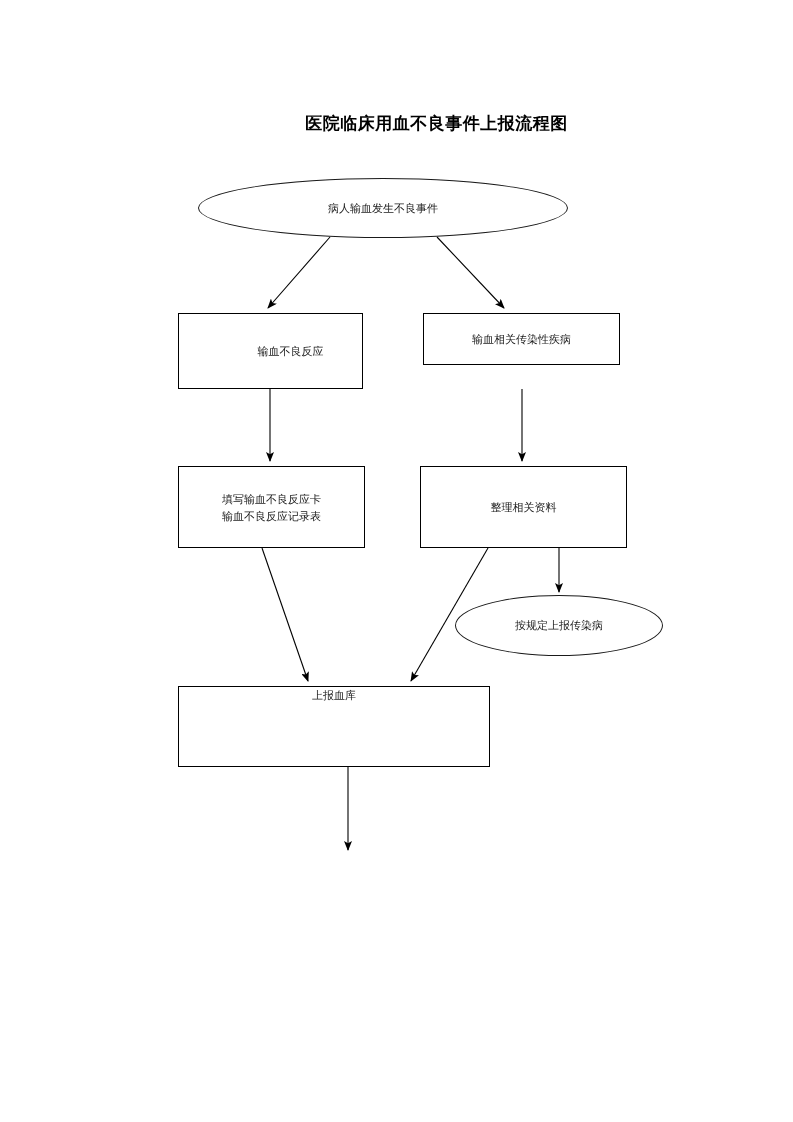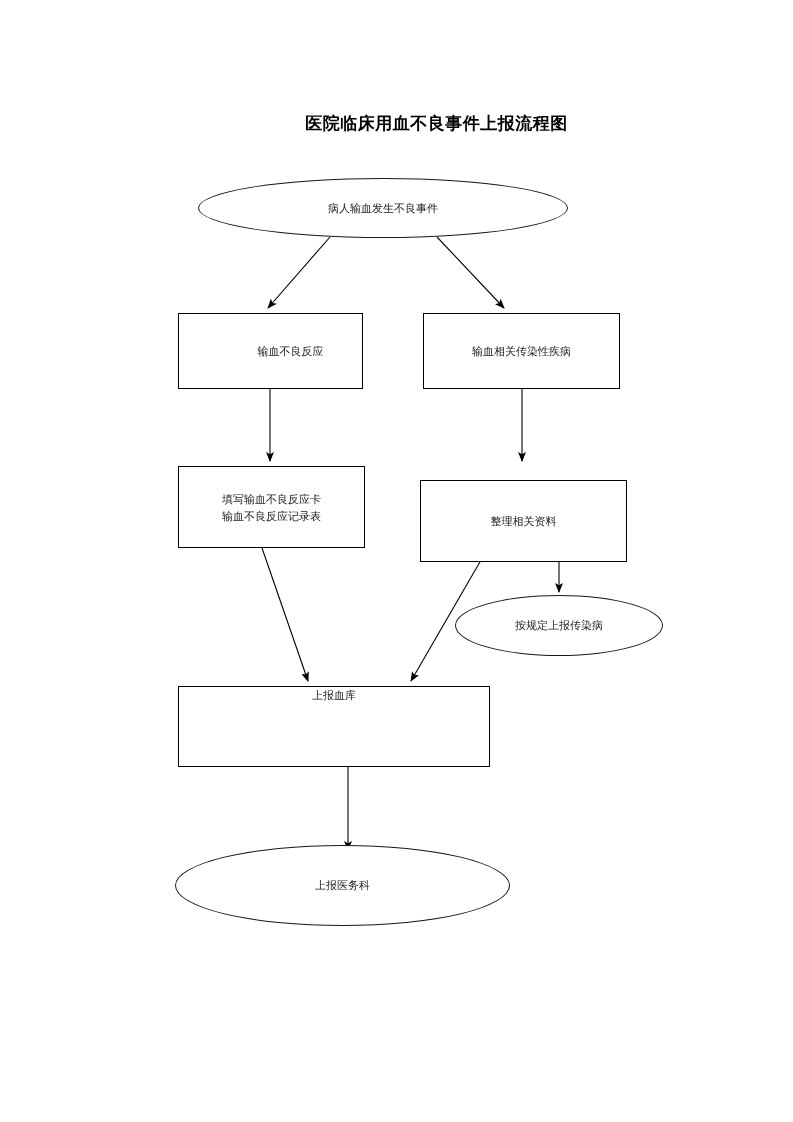--- a/index.html
+++ b/index.html
@@ -95,38 +95,35 @@
   </svg>
 
   <div class="node ellipse" style="left:198px; top:178px; width:370px; height:60px;">
     <span class="label">病人输血发生不良事件</span>
   </div>
 
   <div class="node box" style="left:178px; top:313px; width:185px; height:76px;padding-left:40px;">
     <span class="label">输血不良反应</span>
   </div>
 
-  <div class="node box" style="left:423px; top:313px; width:197px; height:76px;">
+  <div class="node box" style="left:423px; top:313px; width:197px; height:52px;">
     <span class="label">输血相关传染性疾病</span>
   </div>
 
   <div class="node box" style="left:178px; top:466px; width:187px; height:82px; align-items:flex-start; padding-top:24px;">
     <span class="label">填写输血不良反应卡
 输血不良反应记录表</span>
   </div>
 
-  <div class="node box" style="left:420px; top:480px; width:207px; height:82px;">
+  <div class="node box" style="left:420px; top:466px; width:207px; height:82px;">
     <span class="label">整理相关资料</span>
   </div>
 
   <div class="node ellipse" style="left:455px; top:595px; width:208px; height:61px;">
     <span class="label">按规定上报传染病</span>
   </div>
 
   <div class="node box" style="left:178px; top:686px; width:312px; height:81px; align-items:flex-start; ">
     <span class="label">上报血库</span>
   </div>
 
-  <div class="node ellipse" style="left:175px; top:845px; width:335px; height:81px;">
-    <span class="label">上报医务科</span>
-  </div>
 
 </div>
 
 </body></html>

